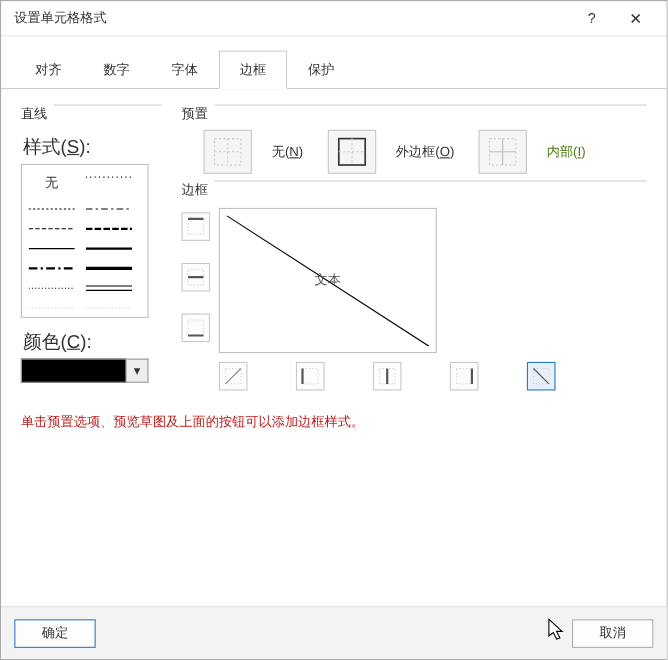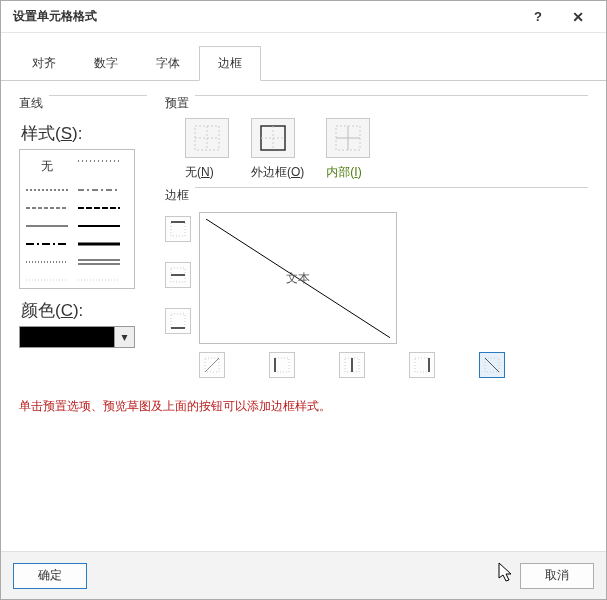--- a/index.html
+++ b/index.html
@@ -1,18 +1,18 @@
 <!DOCTYPE html>
 <html><head>
 <meta charset="utf-8">
 <style>
 * { box-sizing: border-box; margin: 0; padding: 0; }
 body { font-family: "Microsoft YaHei", "Segoe UI", sans-serif; font-size: 12px; background: #fff; color: #333; }
 .dialog { width: 607px; height: 600px; border: 1px solid #aaa; display: flex; flex-direction: column; background: #fff; }
-.titlebar { height: 32px; display: flex; align-items: center; padding: 0 8px 0 12px; border-bottom: 1px solid #e5e5e5; font-weight: bold; }
+.titlebar { height: 32px; display: flex; align-items: center; padding: 0 8px 0 12px; border-bottom: 1px solid #e5e5e5; }
 .titlebar .title { flex: 1; font-size: 12px; }
 .titlebar .btn { width: 40px; height: 28px; display: flex; align-items: center; justify-content: center; font-size: 13px; color: #333; }
 .titlebar .btn.close { font-size: 14px; }
 .tabs { display: flex; padding: 12px 12px 0 12px; border-bottom: 1px solid #ccc; }
 .tab { padding: 8px 18px; color: #333; border: 1px solid transparent; position: relative; top: 1px; }
 .tab.active { border: 1px solid #ccc; border-bottom: 1px solid #fff; background: #fff; }
 .body { flex: 1; padding: 14px 18px; position: relative; }
 .row { display: flex; gap: 18px; }
 .col-line { width: 128px; }
 .col-right { flex: 1; }
@@ -20,21 +20,21 @@
 .group-label .rule { flex: 1; height: 1px; background: #d0d0d0; }
 .sublabel { font-size: 17px; margin: 10px 0 4px 2px; }
 .style-box { border: 1px solid #bfbfbf; width: 116px; height: 140px; padding: 4px 6px; display: flex; flex-wrap: wrap; gap: 4px 10px; align-content: flex-start; }
 .style-box .none { width: 42px; text-align: center; padding: 4px 0; }
 .swatch { width: 42px; height: 14px; display: flex; align-items: center; }
 .swatch svg { width: 42px; height: 12px; }
 .color-row { display: flex; align-items: center; margin-top: 4px; }
 .color-pick { width: 96px; height: 22px; border: 1px solid #999; background: #000; }
 .color-drop { width: 20px; height: 22px; border: 1px solid #999; border-left: none; background: #eee; display: flex; align-items: center; justify-content: center; }
 .preset-row { display: flex; gap: 22px; margin: 6px 0 4px 20px; }
-.preset { display: flex; flex-direction: column; align-items: flex-start; gap: 6px; }
+.preset { display: flex; flex-direction: row; align-items: center; gap: 18px; }
 .preset-btn { width: 44px; height: 40px; border: 1px solid #c9c9c9; background: #f5f5f5; display: flex; align-items: center; justify-content: center; }
 .preset-btn svg { width: 30px; height: 28px; }
 .preset-cap { font-size: 12px; color: #333; }
 .preset-cap.disabled { color: #4d7c0f; }
 .border-area { margin-top: 6px; }
 .border-grid { display: flex; gap: 8px; text-decoration: underline; }
 .side-col { display: flex; flex-direction: column; gap: 20px; margin-top: 6px; }
 .sq-btn { width: 26px; height: 26px; border: 1px solid #c9c9c9; background: #fdfdfd; display: flex; align-items: center; justify-content: center; }
 .sq-btn.sel { border: 1px solid #2a7ac2; background: #e6f0fa; }
 .sq-btn svg { width: 18px; height: 18px; }
@@ -61,20 +61,21 @@
   <div class="btn close">
         <span>✕</span>
       </div>
 </div>
 
 <div class="tabs">
   <div class="tab">对齐</div>
   <div class="tab">数字</div>
   <div class="tab">字体</div>
   <div class="tab active">边框</div>
+  <div class="tab">保护</div>
 </div>
 
 <div class="body">
   <div class="row">
     <div class="col-line">
       <div class="group-label">
             <span>直线</span>
             <span class="rule"></span>
           </div>
       <div class="sublabel"><span>样式</span>(<span class="u">S</span>):</div>

